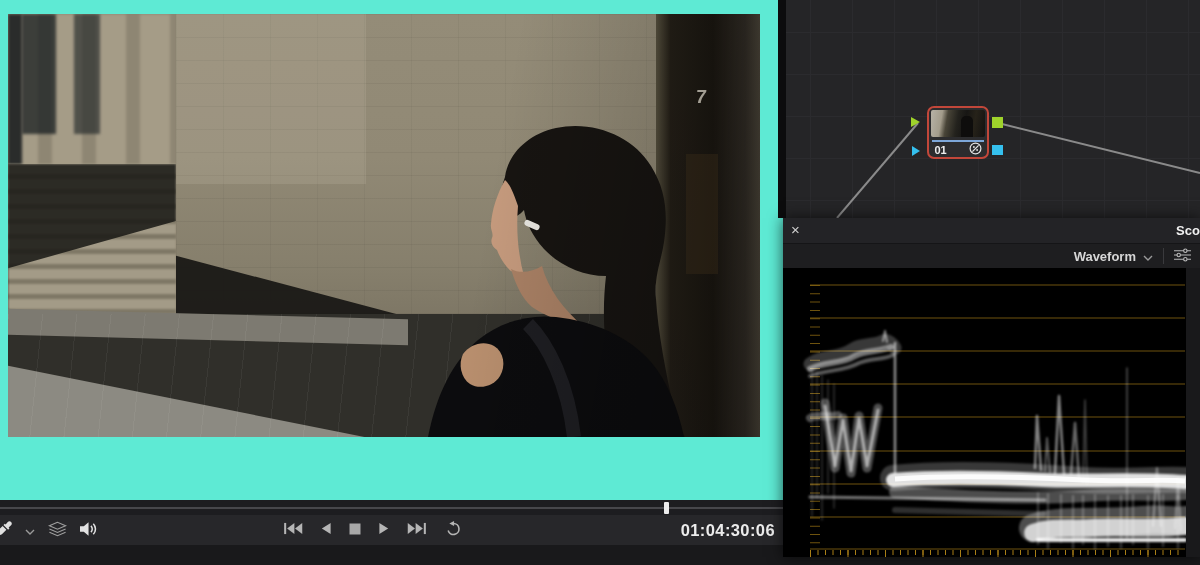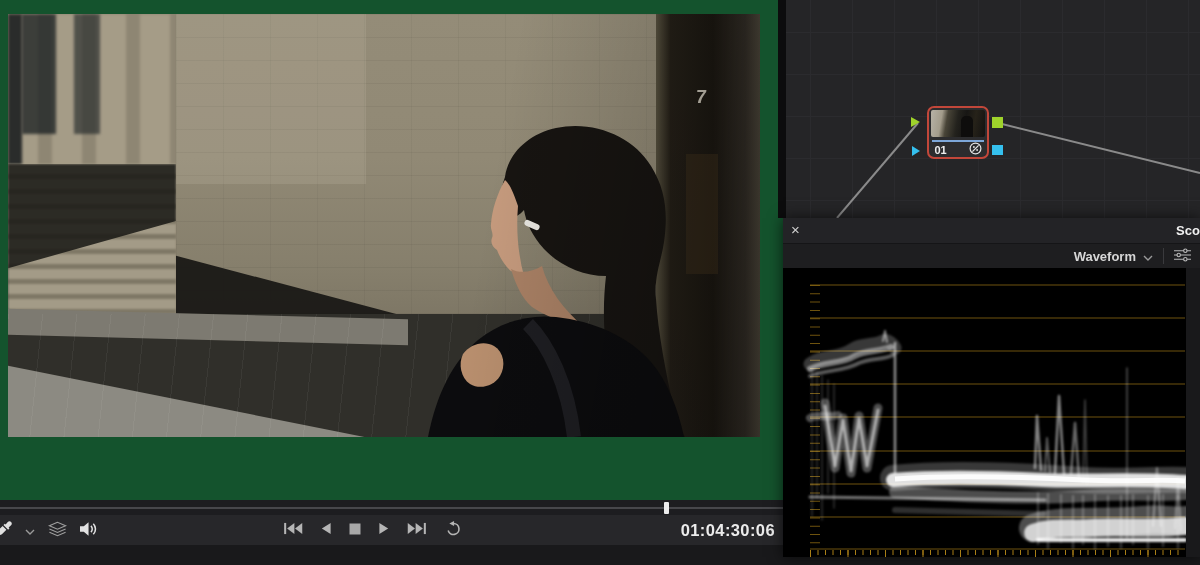--- a/index.html
+++ b/index.html
@@ -1,21 +1,21 @@
 <!DOCTYPE html>
 <html><head>
 <meta charset="utf-8">
 <style>
   * { margin:0; padding:0; box-sizing:border-box; }
   html,body { background:#0b0b0c; }
   body { font-family:"Liberation Sans", sans-serif; }
   .app { position:relative; width:1200px; height:565px; overflow:hidden; background:#19191b; }
 
   
-  .viewer-panel { position:absolute; left:0; top:0; width:783px; height:545px; background:#14532d; }
+  .viewer-panel { position:absolute; left:0; top:0; width:783px; height:545px; background:#5eead4; }
   .viewer-image { position:absolute; left:8px; top:14px; width:752px; height:423px; overflow:hidden; background:#8a8270; }
   .wall-main { position:absolute; left:168px; top:0; width:480px; height:318px;
     background-image:
       repeating-linear-gradient(180deg, rgba(0,0,0,0.05) 0 1px, rgba(0,0,0,0) 1px 23px),
       repeating-linear-gradient(90deg, rgba(0,0,0,0.04) 0 1px, rgba(0,0,0,0) 1px 47px),
       linear-gradient(180deg,#948c78 0%,#918975 45%,#867f6c 80%,#7b7463 100%); }
   .wall-light { position:absolute; left:168px; top:0; width:190px; height:170px; background:rgba(255,250,230,0.10); }
   .wall-shadow { position:absolute; left:168px; top:0; width:480px; height:318px;
     background:rgba(23,22,19,0.92); clip-path:polygon(0 76%, 60% 100%, 0 100%); }
   .left-building { position:absolute; left:0; top:0; width:168px; height:318px; filter:blur(1.6px);

